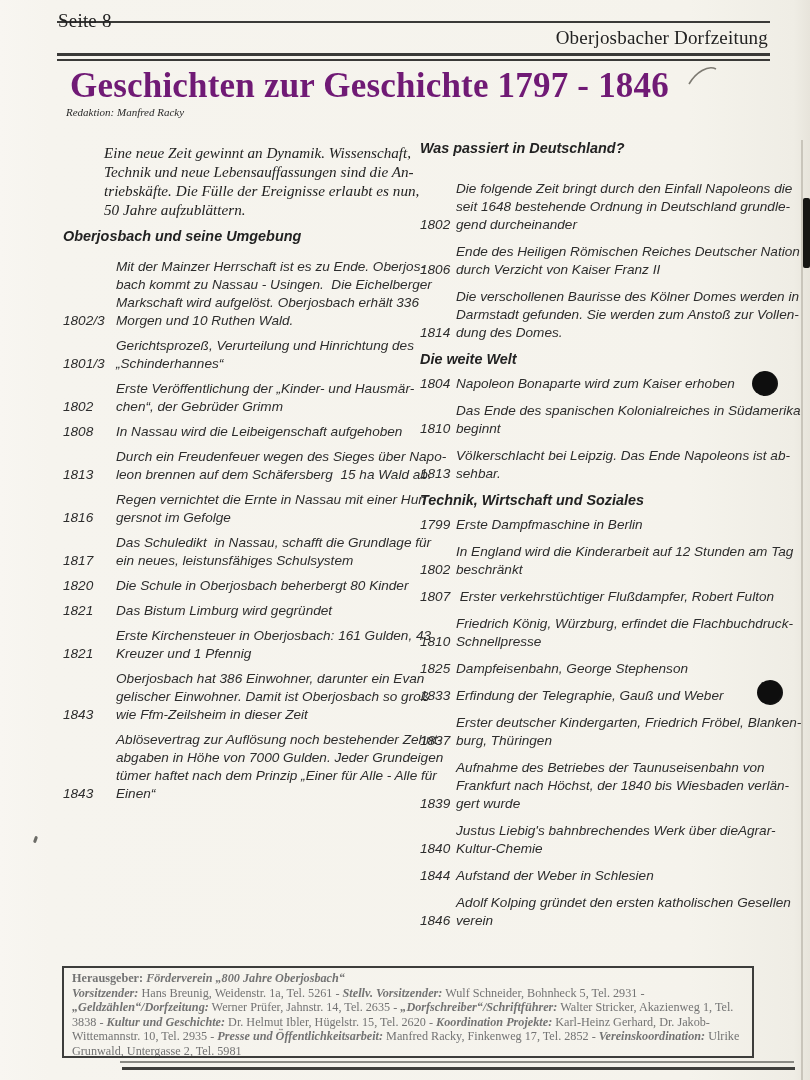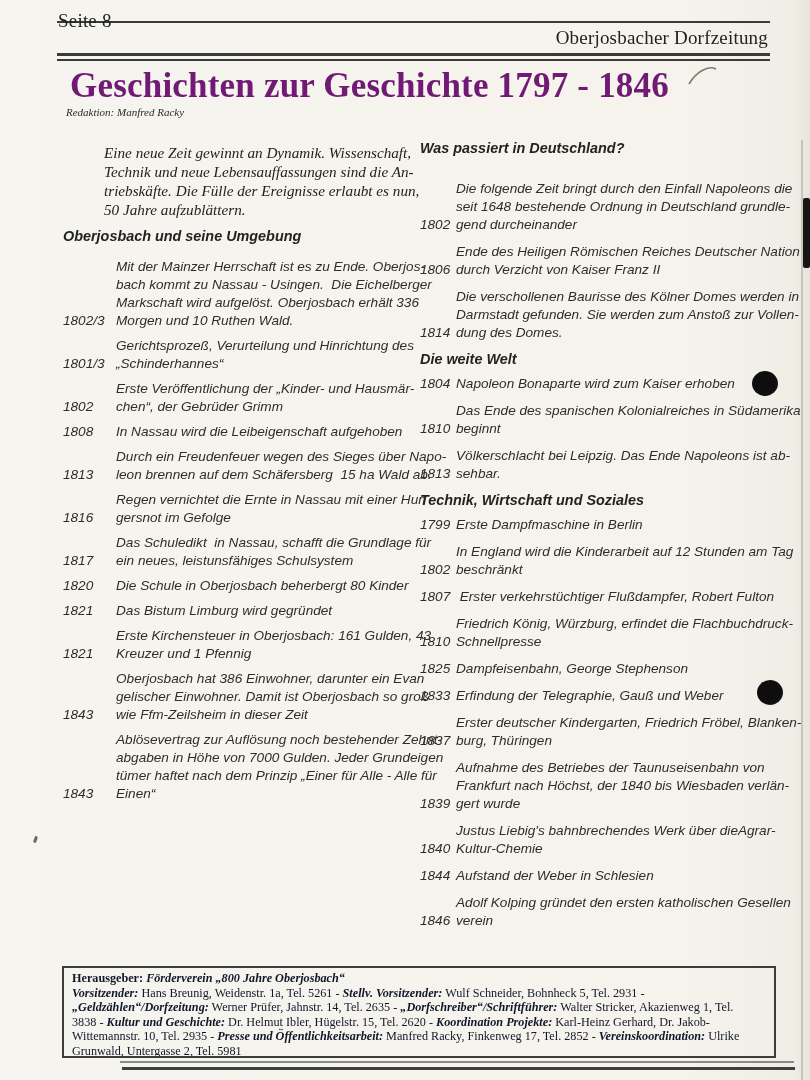--- a/index.html
+++ b/index.html
@@ -27,22 +27,22 @@
   .col-head{font-weight:bold;font-size:14.4px;color:#222;margin:0 0 24px 0;}
   .col-left .col-head{margin-bottom:14px;}
   .sec-head{font-weight:bold;font-size:14.4px;color:#222;margin:4px 0 8px 0;}
   .entry{display:flex;align-items:flex-end;margin:0 0 7px 0;line-height:18px;}
   .col-right .entry{margin-bottom:9px;}
   .entry .year{flex:0 0 53px;}
   .col-right .entry .year{flex:0 0 36px;}
   .entry .txt{white-space:pre;}
   
   .imprint{position:absolute;left:62px;top:966px;width:678px;height:82px;
-    border:2px solid #3d3d3b;padding:3px 24px 3px 8px;background:transparent;
-    font-size:12.2px;line-height:14.6px;color:#0f172a;overflow:hidden;}
+    border:2px solid #3d3d3b;padding:3px 2px 3px 8px;background:transparent;
+    font-size:12.2px;line-height:14.6px;color:#737373;overflow:hidden;}
   .imp-line1{font-weight:bold;}
   .imp-line1 .pub-value{font-style:italic;}
   .imp-body{margin:0;}
   .imp-body .lbl{font-weight:bold;font-style:italic;}
   
   .punch-hole{position:absolute;width:26px;height:25px;border-radius:50%;
     background:radial-gradient(circle at 45% 45%, #0e0e0e 60%, #2a2a28 100%);}
   .edge-line{position:absolute;left:801px;top:140px;width:2px;height:940px;background:#c9c5bb;}
   .edge-blob{position:absolute;left:803px;top:198px;width:7px;height:70px;background:#161614;border-radius:2px;}
   .pen-mark{position:absolute;left:686px;top:62px;width:32px;height:24px;}

